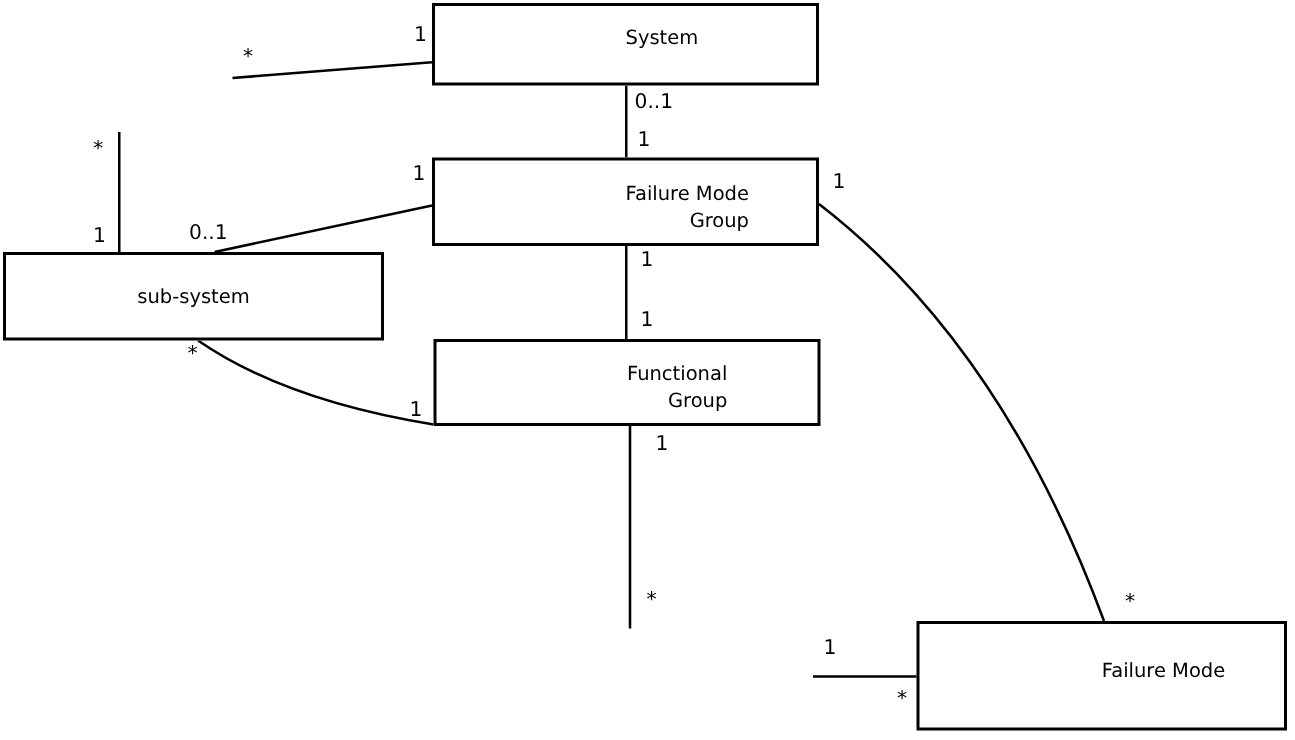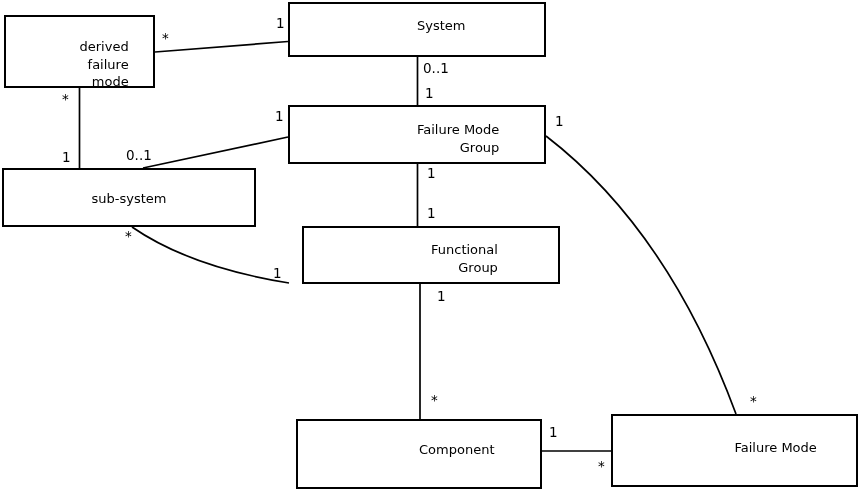--- a/index.html
+++ b/index.html
@@ -38,21 +38,21 @@
     font-size: 13.5px;
     line-height: 14px;
     color: #000;
     white-space: nowrap;
   }
   
   .b-dfm    { left: 4px;   top: 15px;  width: 151px; height: 73px; }
   .b-system { left: 288px; top: 2px;   width: 258px; height: 55px; }
   .b-fmg    { left: 288px; top: 105px; width: 258px; height: 59px; }
   .b-sub    { left: 2px;   top: 168px; width: 254px; height: 59px; }
-  .b-fg     { left: 289px; top: 226px; width: 258px; height: 58px; margin-left: 13px; }
+  .b-fg     { left: 289px; top: 226px; width: 258px; height: 58px; }
   .b-comp   { left: 296px; top: 419px; width: 246px; height: 70px; }
   .b-fm     { left: 611px; top: 414px; width: 247px; height: 73px; }
   
   .b-dfm    .lbl { top: 21px; }
   .b-system .lbl { top: 13px; }
   .b-fmg    .lbl { top: 14px; }
   .b-sub    .lbl { top: 20px; }
   .b-fg     .lbl { top: 13px; }
   .b-comp   .lbl { top: 20px; }
   .b-fm     .lbl { top: 23px; }
@@ -86,47 +86,39 @@
     <path d="M79.5 88 L79.5 168"></path>
     <path d="M417.5 57 L417.5 105"></path>
     <path d="M288 137 L143 168"></path>
     <path d="M417.5 164 L417.5 226"></path>
     <path d="M132 227 Q190 267 289 283"></path>
     <path d="M420 284 L420 419"></path>
     <path d="M542 451 L612 451"></path>
     <path d="M546 136 Q668 230 736 414"></path>
   </svg>
 
-  <div class="box b-dfm">
-    <span class="lbl start-center">derived
-failure
-mode</span>
-  </div>
 
   <div class="box b-system">
     <span class="lbl start-center">System</span>
   </div>
 
   <div class="box b-fmg">
     <span class="lbl start-center">Failure Mode
 Group</span>
   </div>
 
   <div class="box b-sub">
     <span class="lbl centered">sub-system</span>
   </div>
 
   <div class="box b-fg">
     <span class="lbl start-center">Functional
 Group</span>
   </div>
 
-  <div class="box b-comp">
-    <span class="lbl start-center">Component</span>
-  </div>
 
   <div class="box b-fm">
     <span class="lbl start-center">Failure Mode</span>
   </div>
 
   <span class="mult m-dfm-sys-src">*</span>
   <span class="mult m-dfm-sys-tgt">1</span>
 
   <span class="mult m-sys-fmg-src">0..1</span>
   <span class="mult m-sys-fmg-tgt">1</span>

